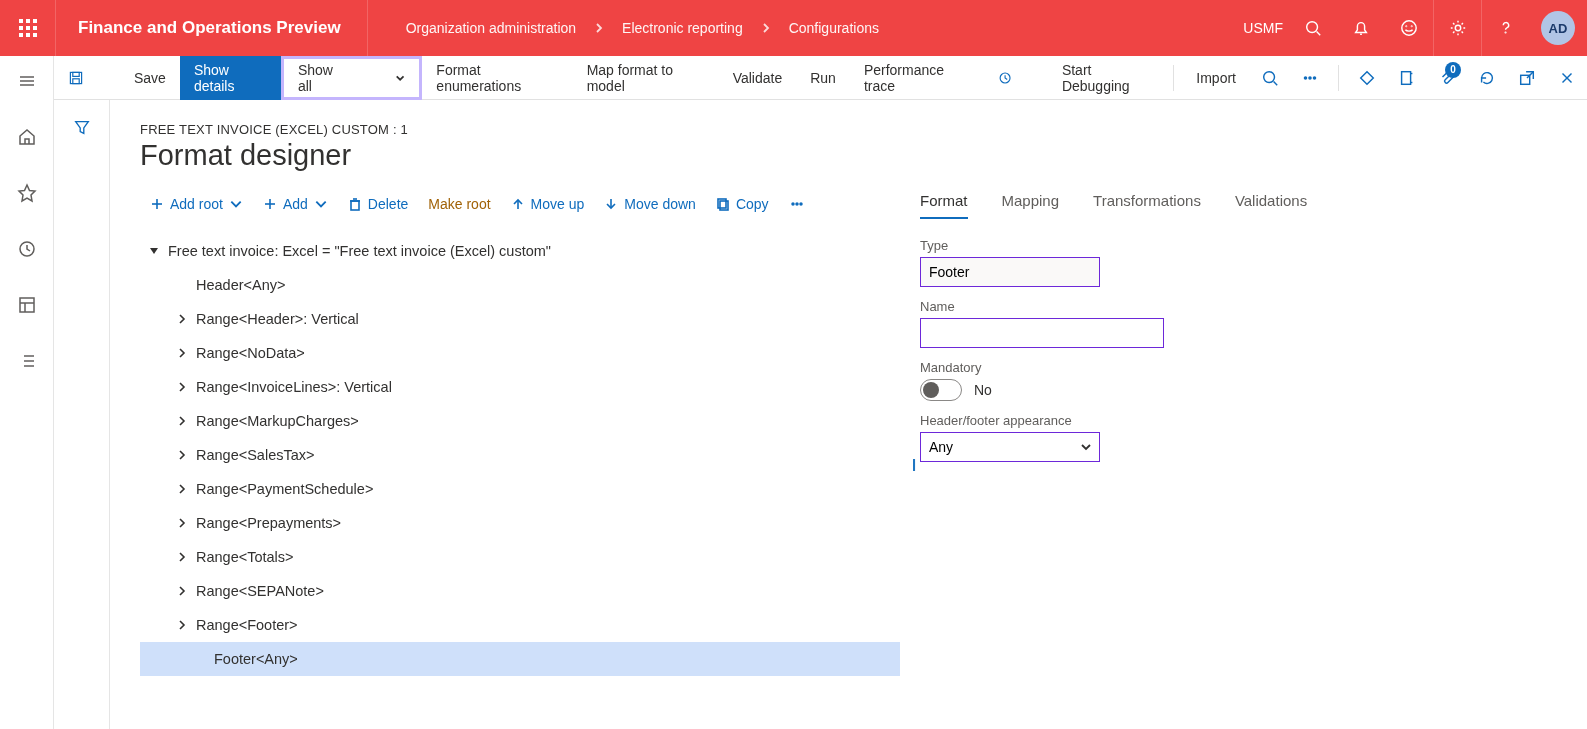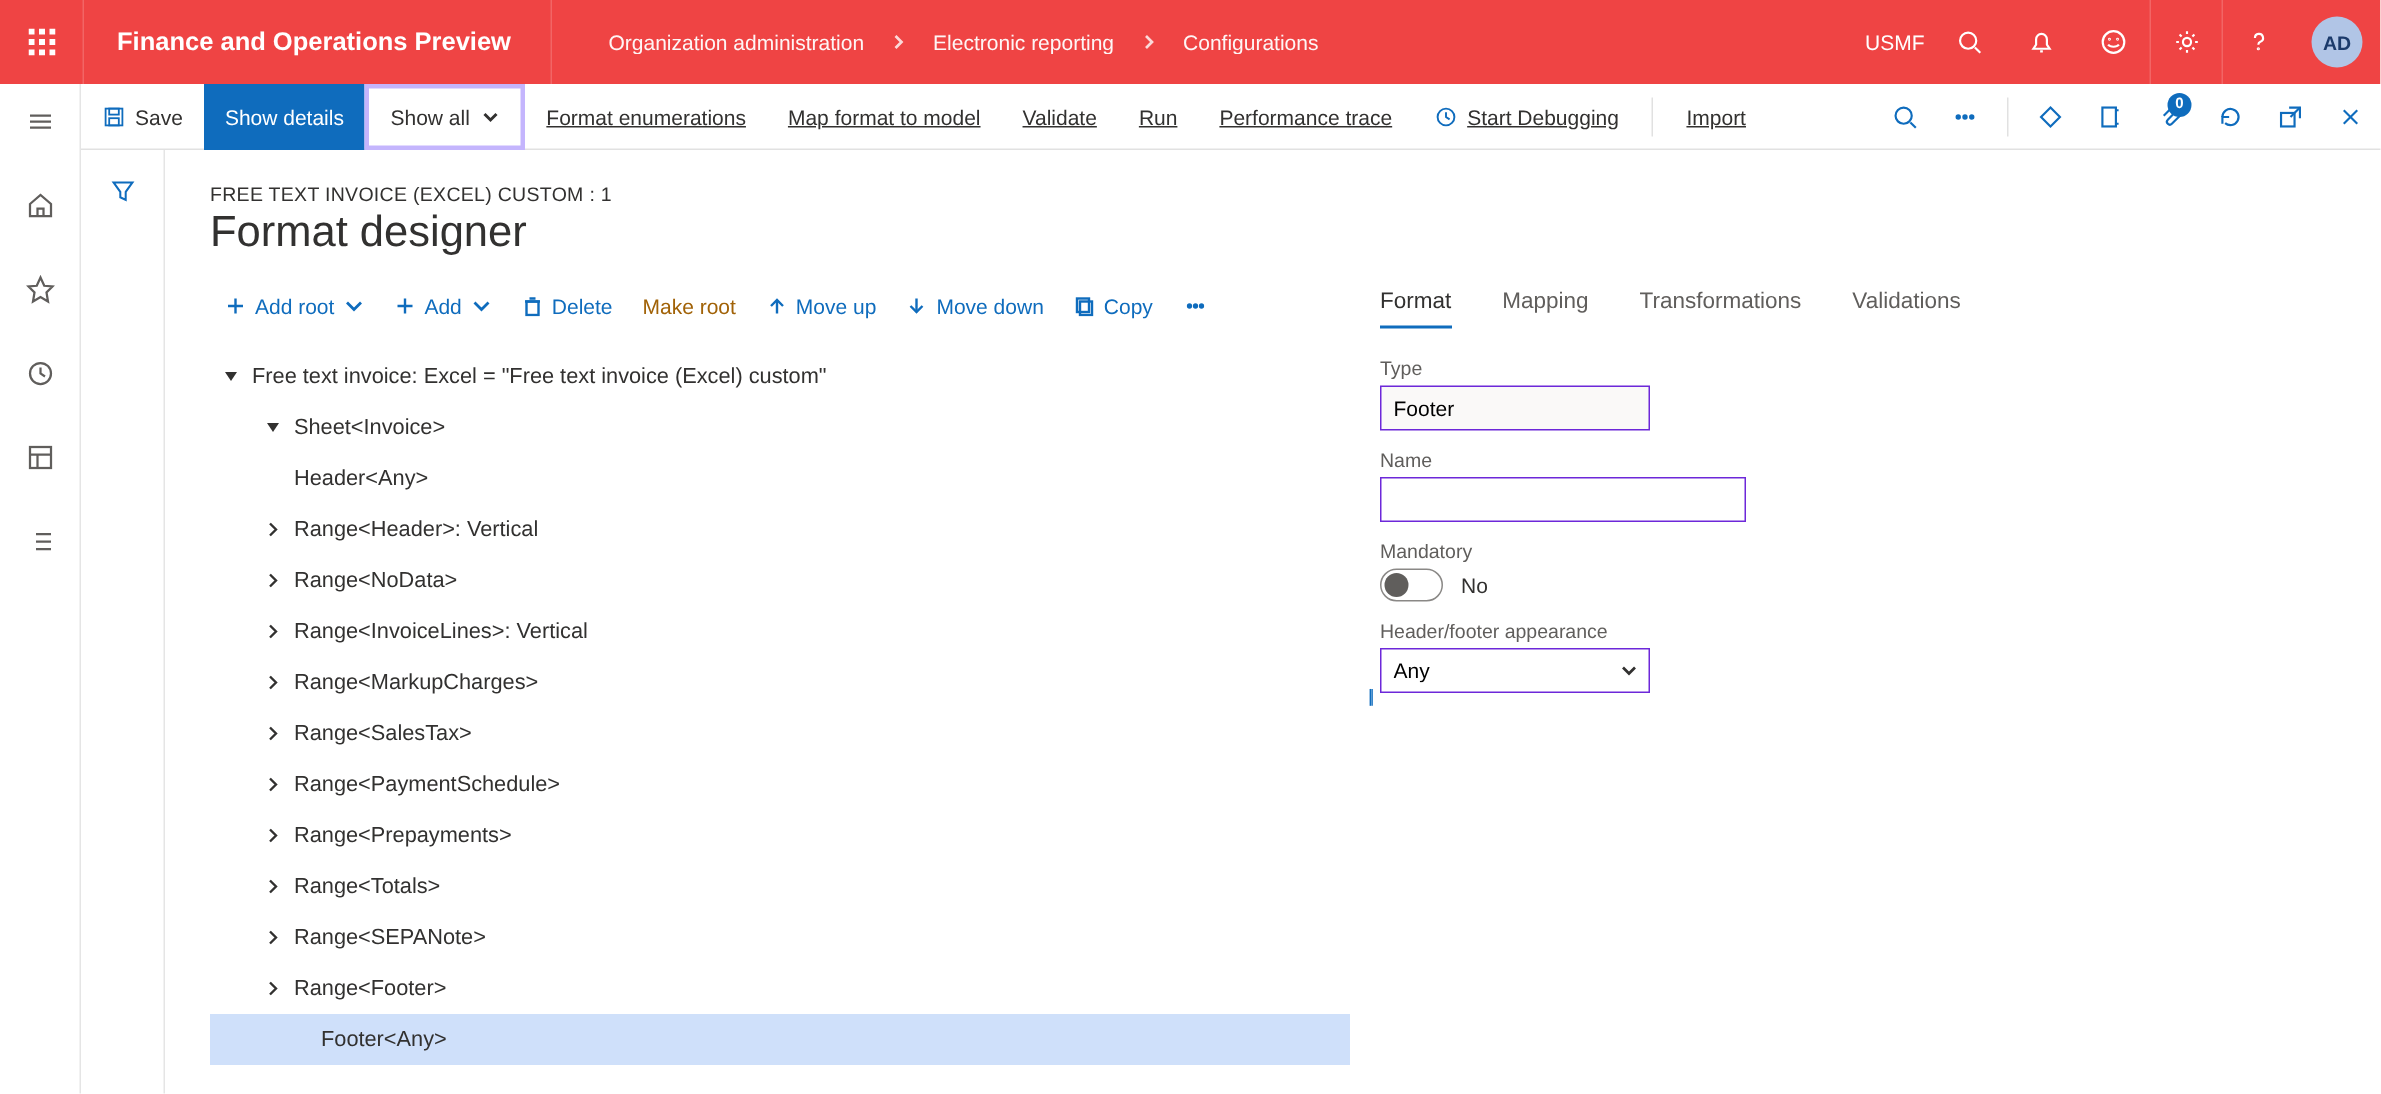--- a/index.html
+++ b/index.html
@@ -18,27 +18,27 @@
   .top-icon { width:48px; height:56px; display:flex; align-items:center; justify-content:center; cursor:pointer; border-left:1px solid rgba(255,255,255,.18); }
   .top-icon.first-no-border { border-left:none; }
   .top-icon svg { width:18px; height:18px; stroke:#fff; fill:none; stroke-width:1.6; }
   .avatar { width:34px; height:34px; border-radius:50%; background:#b1c5e6; color:#1b3a6b; font-size:13px; font-weight:600; display:flex; align-items:center; justify-content:center; margin:0 12px; cursor:pointer; }
 
   .apprail { position:absolute; top:56px; left:0; width:54px; height:calc(100% - 56px); border-right:1px solid #e5e5e5; background:#fff; display:flex; flex-direction:column; align-items:center; padding-top:2px; gap:10px; }
   .apprail .rail-btn { width:54px; height:46px; display:flex; align-items:center; justify-content:center; cursor:pointer; }
   .apprail svg { width:20px; height:20px; stroke:#605e5c; fill:none; stroke-width:1.5; }
 
   .actionbar { position:absolute; top:56px; left:54px; right:0; height:44px; border-bottom:1px solid #e1e1e1; display:flex; align-items:center; background:#fff; }
-  .ab-btn { display:flex; align-items:center; padding:0 14px; height:44px; font-size:14px; cursor:pointer; }
+  .ab-btn { display:flex; align-items:center; padding:0 14px; height:44px; font-size:14px; cursor:pointer;gap:44px; }
   .ab-btn.save svg { width:16px; height:16px; stroke:#0f6cbd; fill:none; stroke-width:1.5; margin-right:6px; }
   .ab-btn.save { color:#323130; }
   .ab-btn.show-details { background:#0f6cbd; color:#fff; }
   .ab-btn.show-all { border:3px solid #c4b5fd; color:#323130; }
   .ab-btn.show-all svg { width:12px;height:12px;stroke:#323130;fill:none;stroke-width:2;margin-left:8px;}
-  .ab-btn.plain { color:#323130;text-decoration:underline; }
+  .ab-btn.plain { color:#323130; }
   .ab-btn.with-icon svg { width:16px;height:16px;stroke:#0f6cbd;fill:none;stroke-width:1.6;margin-right:6px; }
   .ab-sep { width:1px; height:26px; background:#e1e1e1; margin:0 8px; }
   .ab-spacer { flex:1; }
   .ab-right { display:flex; align-items:center; height:44px; }
   .ab-icon-btn { width:40px;height:44px;display:flex;align-items:center;justify-content:center;cursor:pointer; position:relative;}
   .ab-icon-btn svg { width:18px;height:18px;stroke:#0f6cbd;fill:none;stroke-width:1.6;}
   .ab-icon-btn.dots svg { stroke:#0f6cbd; }
   .badge-count { position:absolute; top:6px; right:6px; background:#0f6cbd; color:#fff; min-width:16px; height:16px; padding:0 4px; border-radius:8px; font-size:10px; font-weight:600; display:flex; align-items:center; justify-content:center; }
 
   .filterpanel { position:absolute; top:100px; left:54px; width:56px; height:calc(100% - 100px); border-right:1px solid #e5e5e5; display:flex; justify-content:center; padding-top:18px; }
@@ -364,29 +364,20 @@
         <div class="node">
             <span class="ind">
               <svg viewBox="0 0 10 10">
                 <polygon points="1 2 9 2 5 8"></polygon>
               </svg>
             </span>
             <span>Free text invoice: Excel = "Free text invoice (Excel) custom"</span>
           </div>
         <div class="node">
             <span class="spacer-ind"></span>
-            <span class="ind">
-              <svg viewBox="0 0 10 10">
-                <polygon points="1 2 9 2 5 8"></polygon>
-              </svg>
-            </span>
-            <span>Sheet&lt;Invoice&gt;</span>
-          </div>
-        <div class="node">
-            <span class="spacer-ind"></span>
             <span class="spacer-ind"></span>
             <span>Header&lt;Any&gt;</span>
           </div>
         <div class="node">
             <span class="spacer-ind"></span>
             <span class="ind caret-right">
               <svg viewBox="0 0 10 10">
                 <polyline points="3 1 7 5 3 9"></polyline>
               </svg>
             </span>

